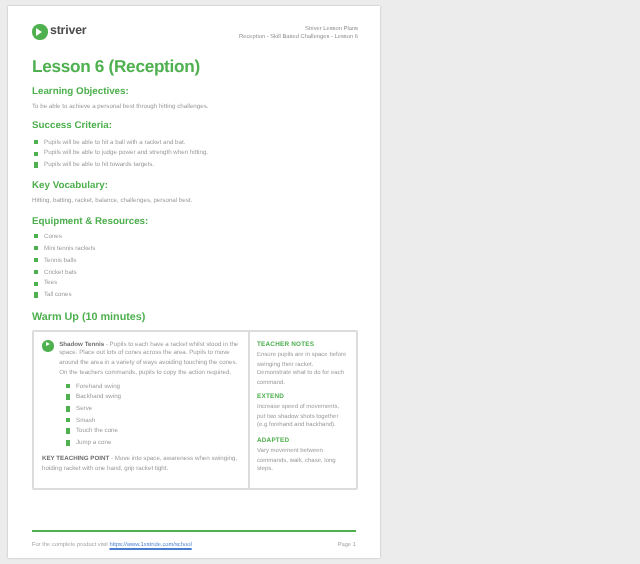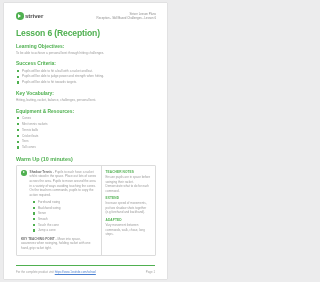--- a/index.html
+++ b/index.html
@@ -3,21 +3,21 @@
 <meta charset="utf-8">
 <style>
   html,body{margin:0;padding:0;}
   body{
     width:200px;height:282px;overflow:hidden;
     background:#ececed;
     font-family:"Liberation Sans",sans-serif;
     -webkit-font-smoothing:antialiased;
   }
   .page{
-    position:absolute;left:4px;top:3px;width:163px;height:276px;
+    position:absolute;left:4px;top:3px;width:186px;height:276px;
     background:#ffffff;box-shadow:0 0 1px rgba(0,0,0,.25);
     overflow:hidden;
   }
   .inner{padding:9px 11px 0 12px;}
 
   
   .hdr{display:flex;justify-content:space-between;align-items:flex-start;}
   .logo{display:flex;align-items:center;gap:1.5px;}
   .logo-mark{
     width:7.5px;height:7.5px;border-radius:50%;

